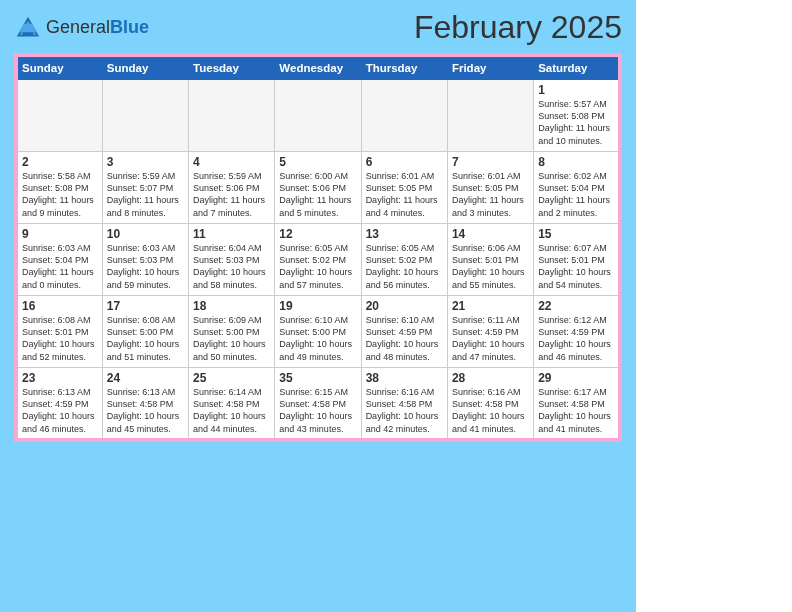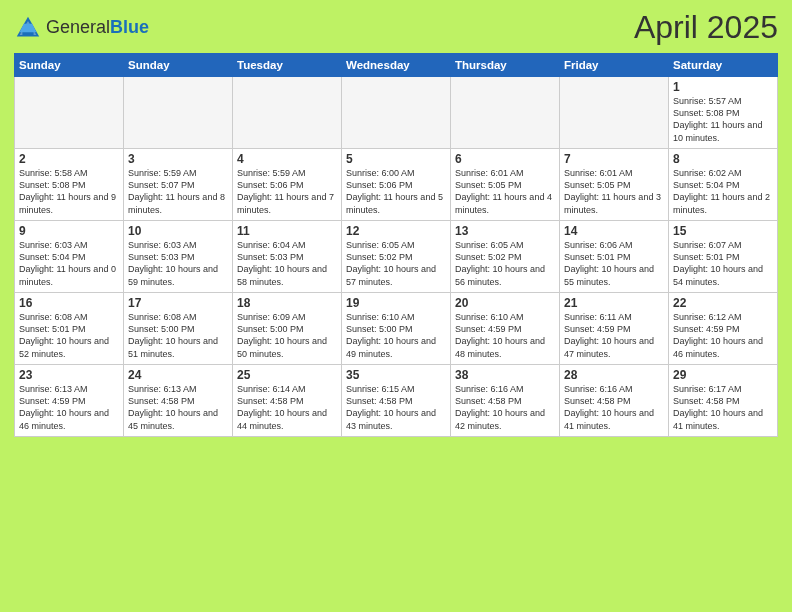--- a/index.html
+++ b/index.html
@@ -4,23 +4,23 @@
   <style>
     * { box-sizing: border-box; margin: 0; padding: 0; }
     body {
       font-family: Arial, sans-serif;
       background: #fff;
       width: 792px;
       height: 612px;
       overflow: hidden;
     }
     .page {
-      width: 792px;
+      width: 636px;
       height: 612px;
-      background: #bef264;
+      background: #7dd3fc;
       padding: 10px 14px 10px 14px;
     }
     .header {
       display: flex;
       align-items: flex-start;
       justify-content: space-between;
       margin-bottom: 8px;
     }
     .logo {
       display: flex;
@@ -53,21 +53,21 @@
       font-weight: normal;
       line-height: 1.1;
     }
     .subtitle {
       font-size: 14px;
       color: #555;
     }
     .calendar {
       width: 100%;
       border-collapse: collapse;
-      border: 1px solid #f9a8d4;
+      border: 4px solid #f9a8d4;
     }
     .calendar th {
       background: #2266bb;
       color: #fff;
       font-size: 11.5px;
       font-weight: bold;
       padding: 5px 4px;
       text-align: left;
       border: 1px solid #2266bb;
     }
@@ -109,21 +109,21 @@
         <polygon points="20,4 36,32 4,32" fill="#1a6fba"></polygon>
         <polygon points="20,10 32,30 8,30" fill="#fff" opacity="0.3"></polygon>
         <rect x="12" y="20" width="16" height="10" fill="#1a6fba"></rect>
         <polygon points="14,14 26,14 32,26 8,26" fill="#4da6e8"></polygon>
       </svg>
       <div class="logo-text">
         <span class="general">General</span><span class="blue">Blue</span>
       </div>
     </div>
     <div class="title-block">
-      <div class="month-title">April 2025</div>
+      <div class="month-title">February 2025</div>
     </div>
   </div>
 
   <table class="calendar">
     <thead>
       <tr>
       <th>Sunday</th>
           <th>Sunday</th>
           <th>Tuesday</th>
           <th>Wednesday</th>

